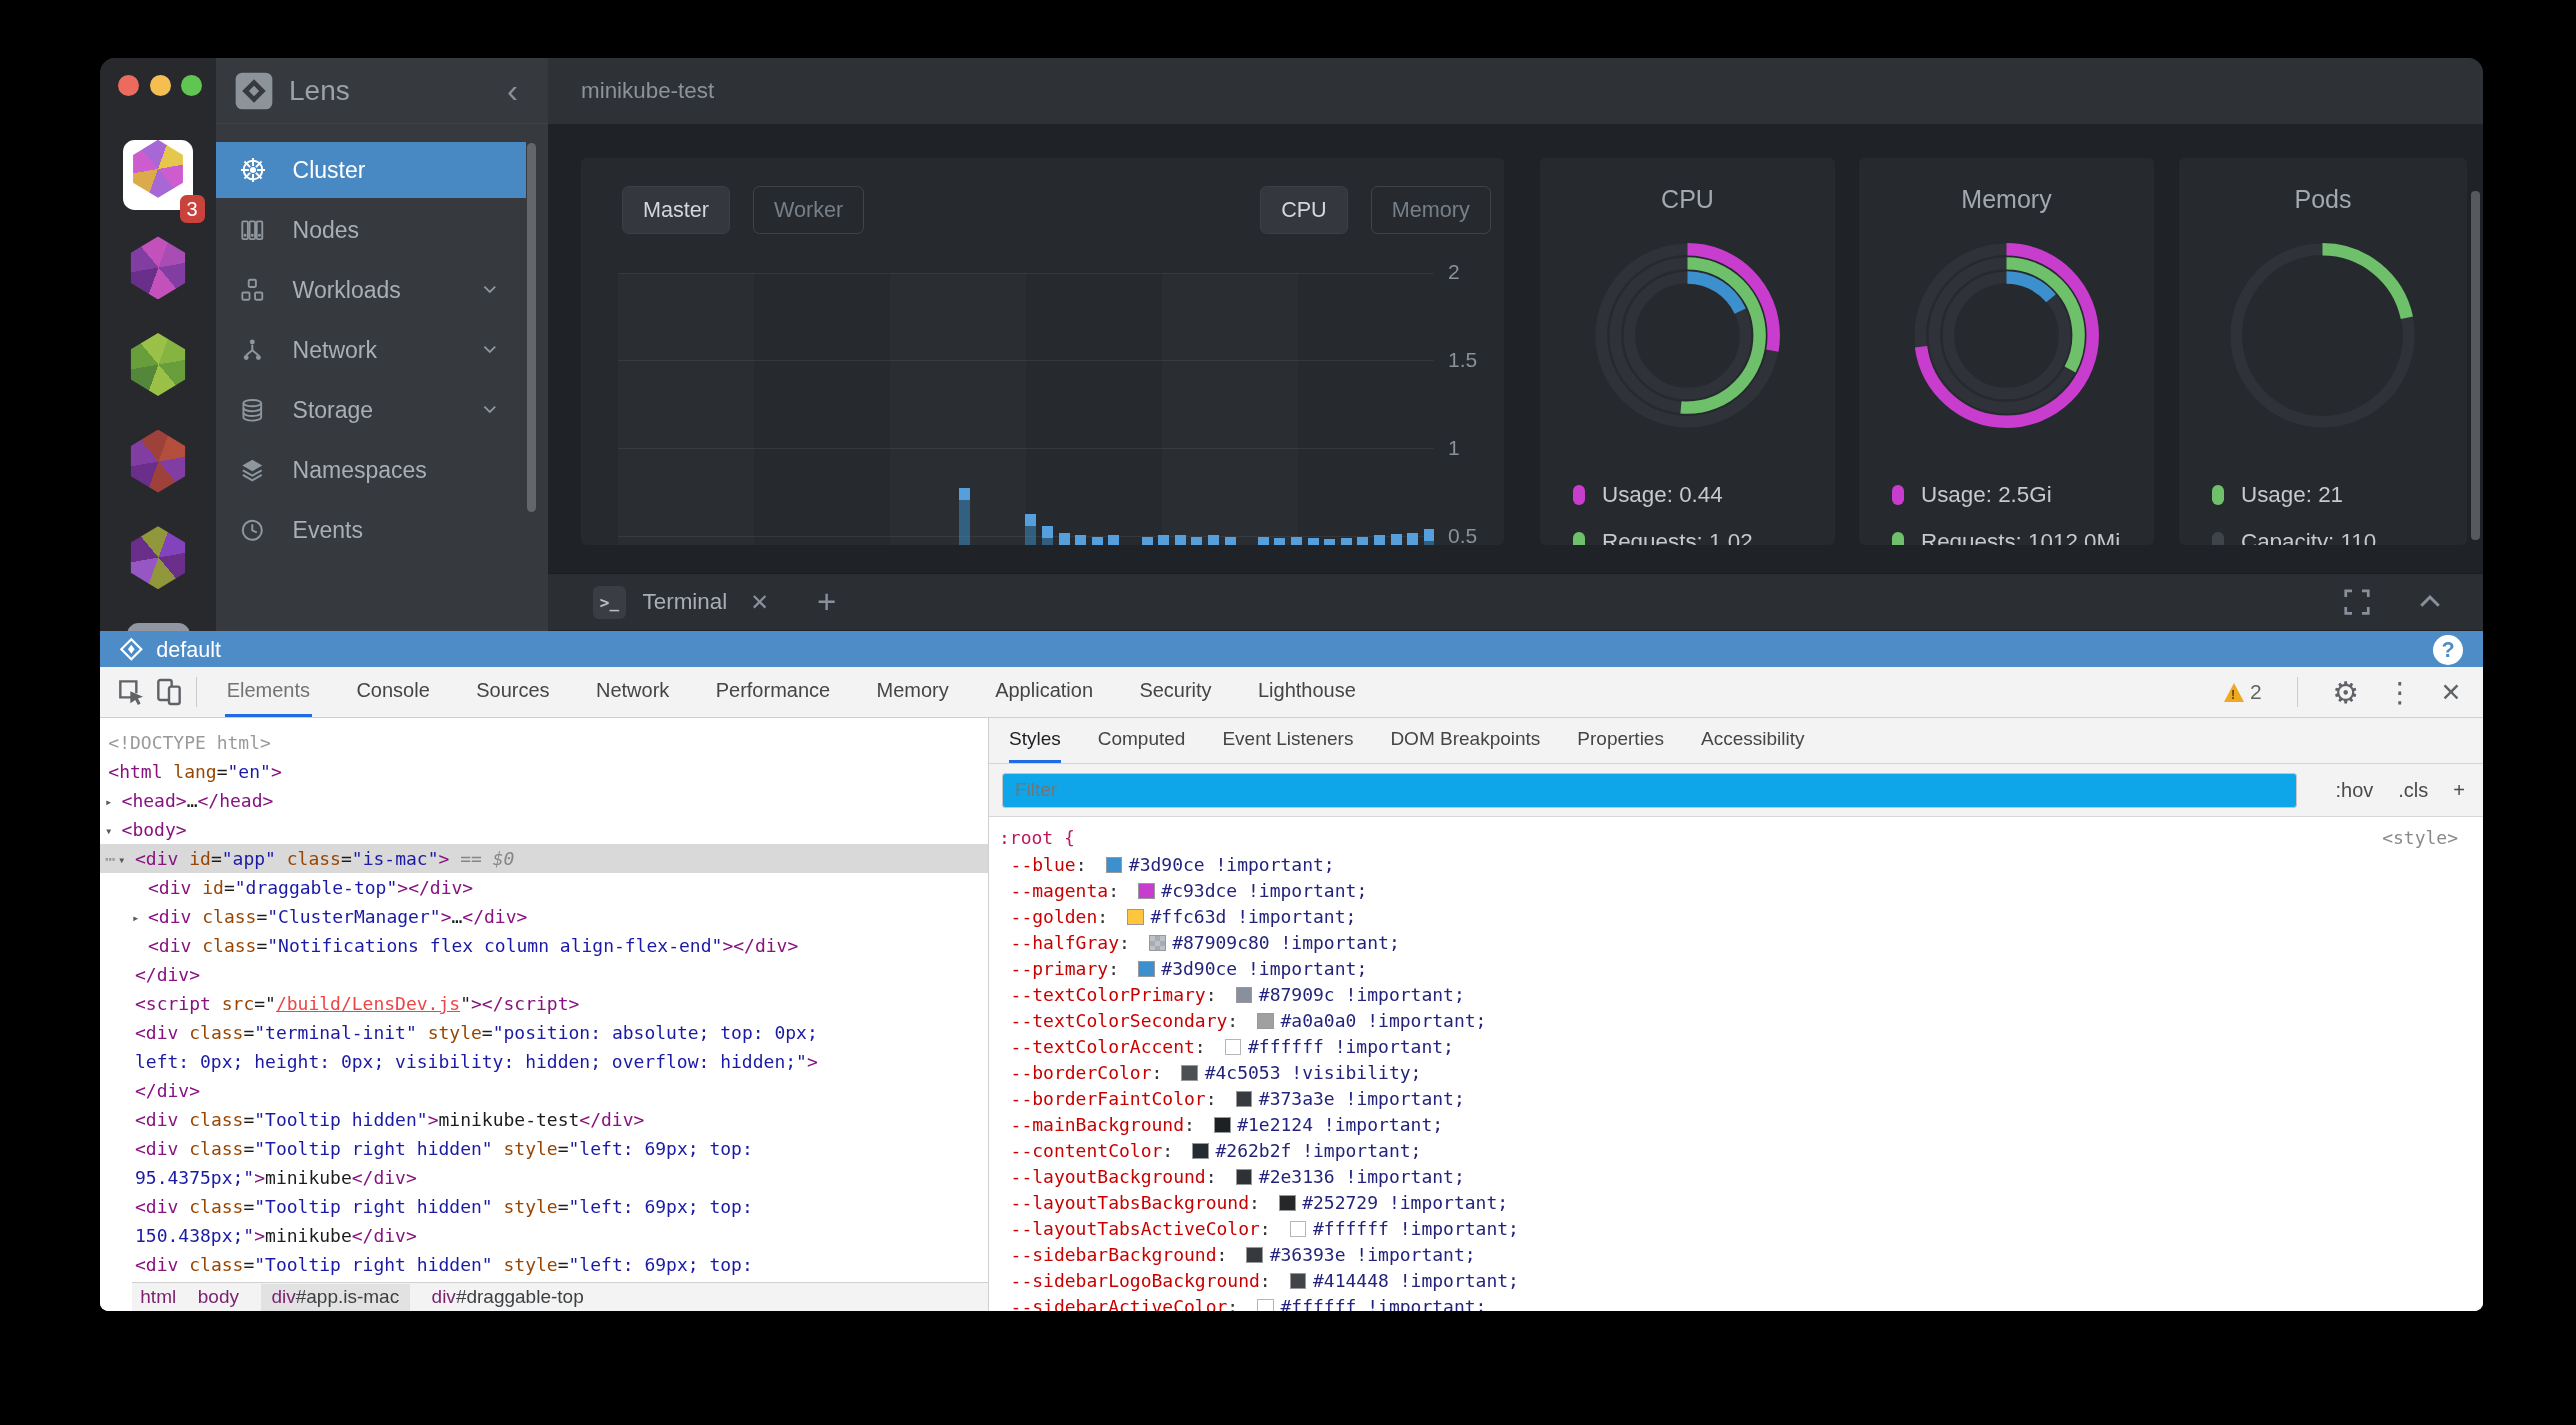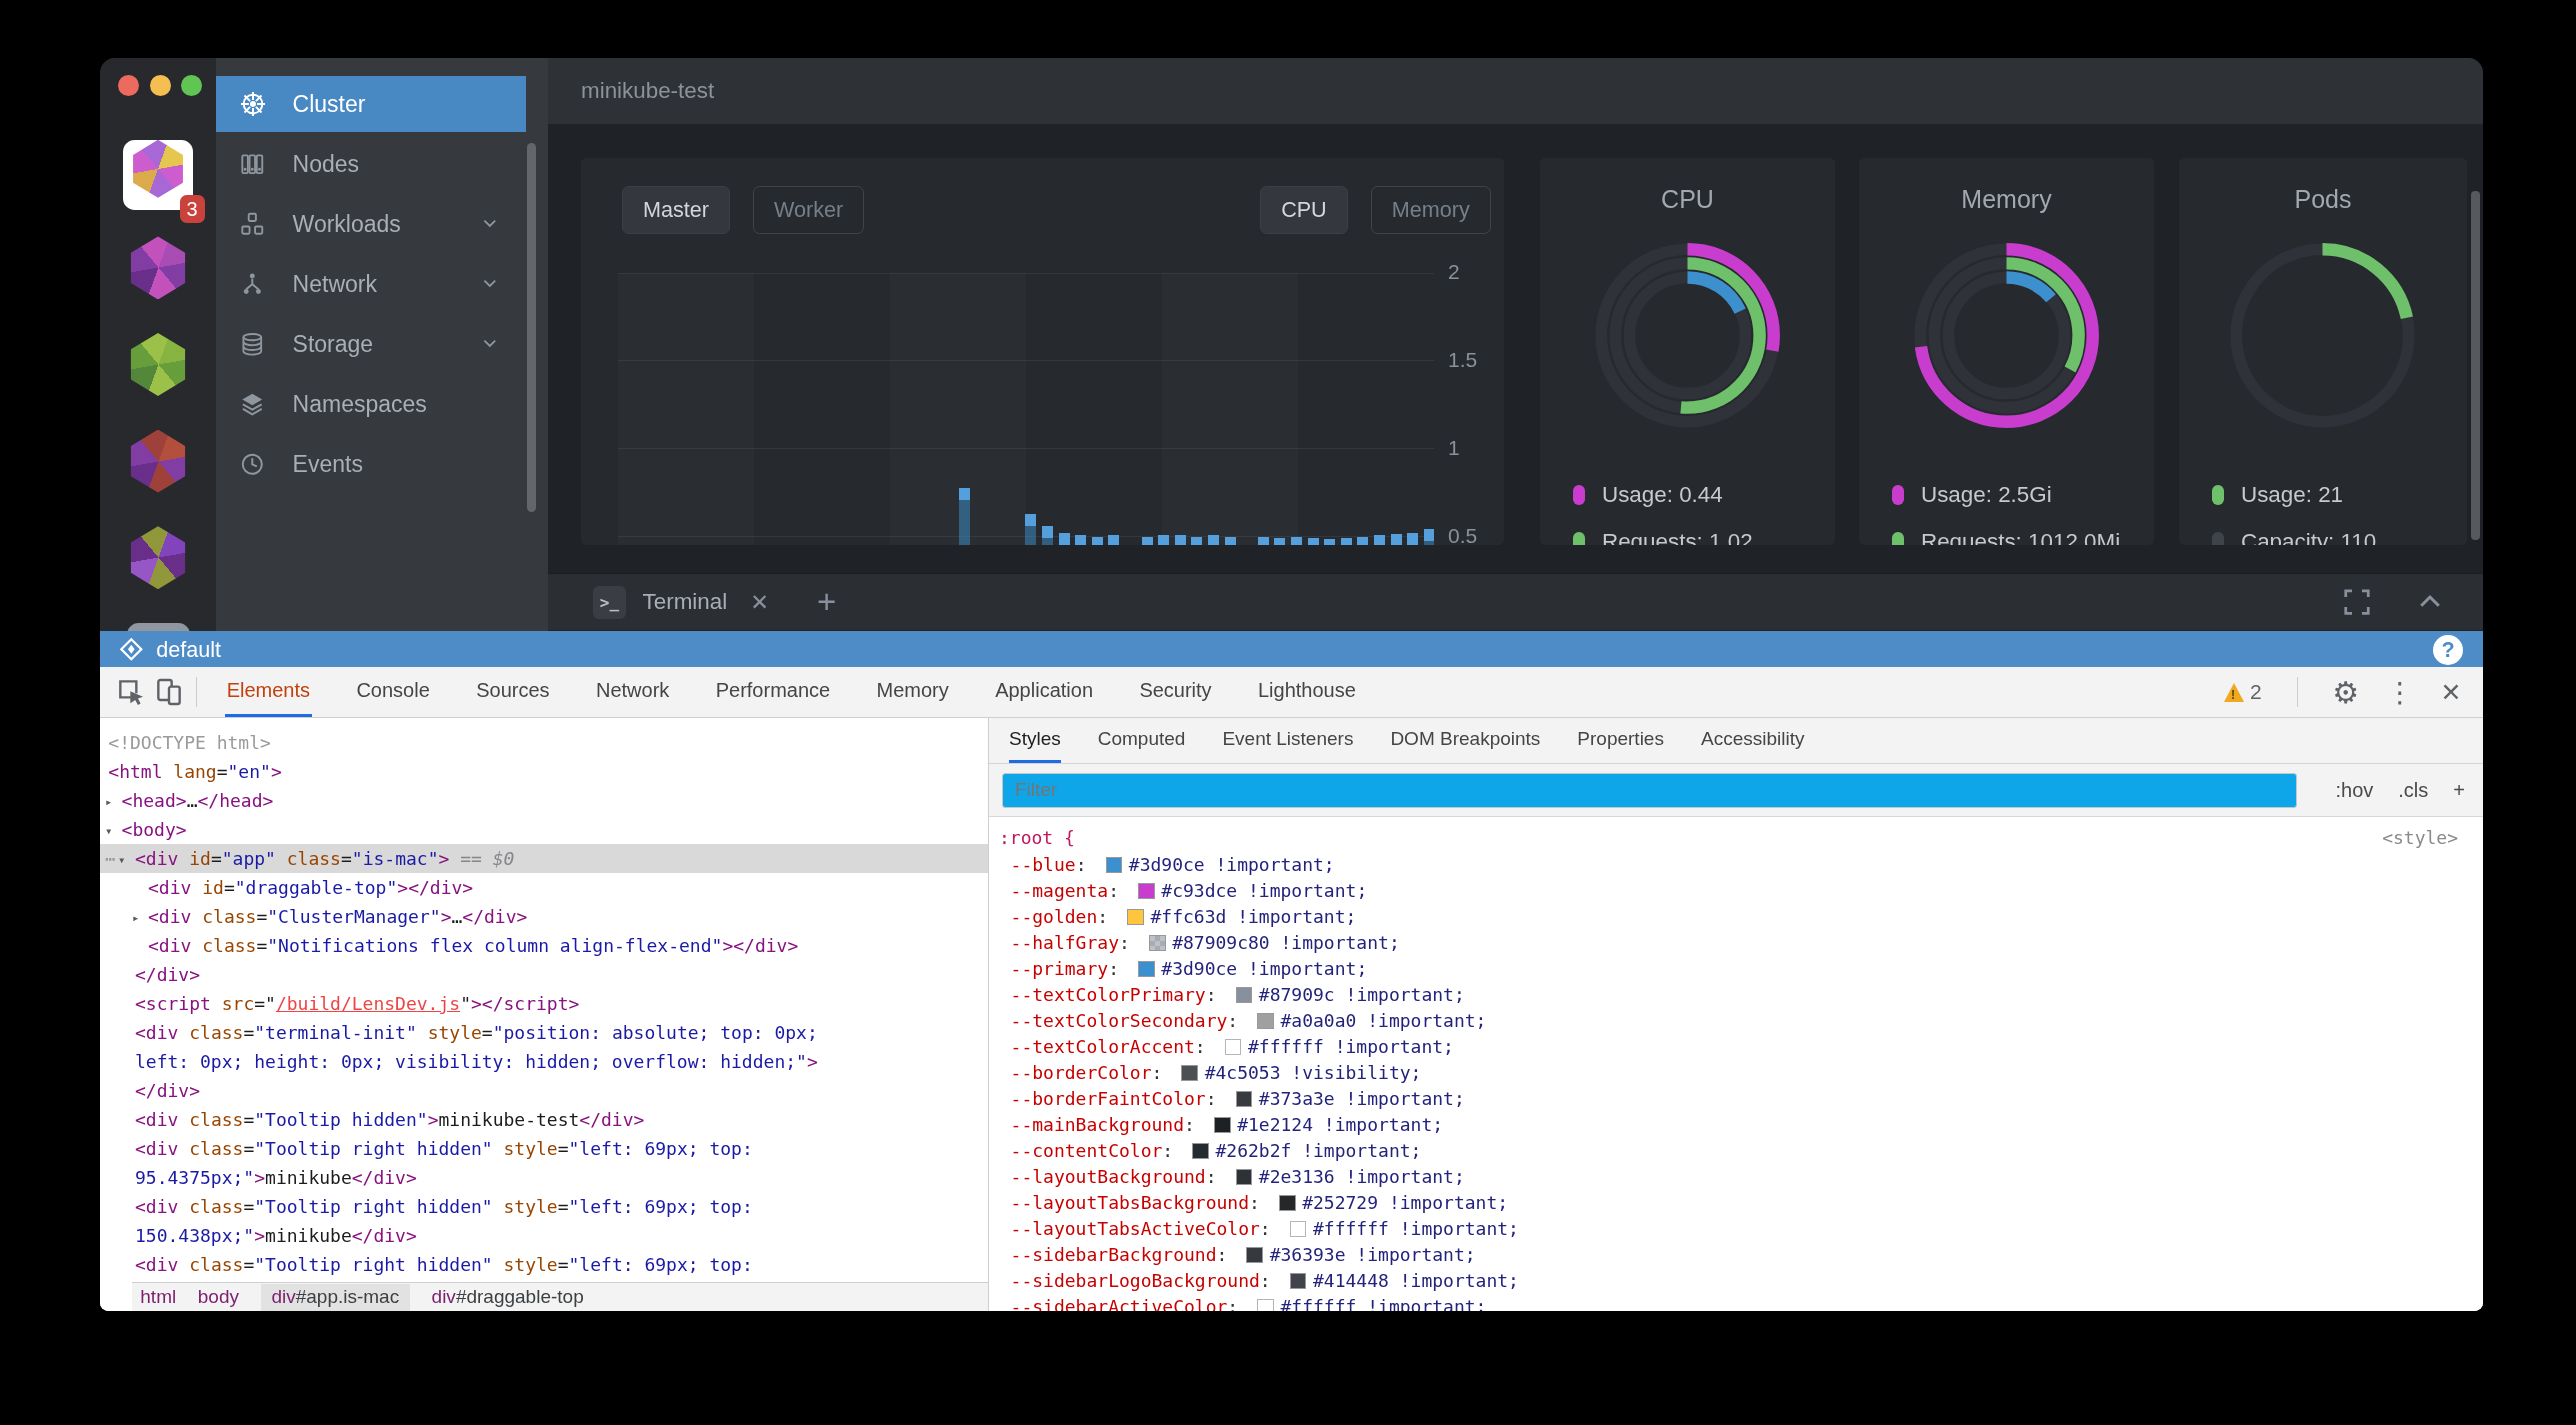--- a/index.html
+++ b/index.html
@@ -87,21 +87,21 @@
 
   
   .devtools { position:absolute; left:0; top:609px; width:2383px; height:644px; background:#fff; }
   .dt-toolbar { position:absolute; top:0; left:0; width:100%; height:51px; background:#f3f3f3;
     border-bottom:0.8px solid #cfcfcf; display:flex; align-items:center; }
   .dt-icon { width:38px; height:38px; display:flex; align-items:center; justify-content:center; color:#5f6368; }
   .dt-sep { width:0.8px; height:30px; background:#ccc; margin:0 8.3px; }
   .dt-tabs { display:flex; height:100%; margin-left:20px; }
   .dt-tab { height:100%; display:flex; align-items:center; padding:0 1.7px; margin-right:43px;
     font-size:20px; color:#454545; border-bottom:3.3px solid transparent; }
-  .dt-tab.active { color:#c2410c; border-bottom-color:#1e6be5; }
+  .dt-tab.active { color:#737373; border-bottom-color:#1e6be5; }
   .dt-right { margin-left:auto; display:flex; align-items:center; gap:26.6px; padding-right:21.6px; }
   .warn { display:flex; align-items:center; gap:6.6px; }
   .warn-tri { position:relative; width:0; height:0; border-left:10.8px solid transparent;
     border-right:10.8px solid transparent; border-bottom:19px solid #f0a821; }
   .warn-tri span { position:absolute; left:-2.5px; top:5px; font-size:12.4px; color:#5a4500; font-weight:bold; }
   .warn-n { font-size:21px; color:#5f6368; }
   .glyph { color:#5f6368; }
 
   .dt-body { position:absolute; top:51px; left:0; right:0; bottom:0; }
   .pane-left { position:absolute; left:0; top:0; width:888px; bottom:0; background:#fff; }
@@ -167,20 +167,29 @@
         <div class="rail-item">
           <div class="hex" style="background: conic-gradient(from 20deg, rgb(138, 70, 201) 0deg, rgb(138, 70, 201) 60deg, rgb(111, 47, 146) 0deg, rgb(111, 47, 146) 120deg, rgb(154, 160, 60) 0deg, rgb(154, 160, 60) 180deg, rgb(160, 90, 210) 0deg, rgb(160, 90, 210) 240deg, rgb(111, 47, 146) 0deg, rgb(111, 47, 146) 300deg, rgb(154, 160, 60) 0deg, rgb(154, 160, 60) 360deg);"></div>
         </div>
         <div class="rail-item">
           <div class="rail-plus">+</div>
         </div>
       </div>
   </div>
 
   <div class="sidebar">
+    <div class="sb-head">
+      <svg class="sb-logo" viewBox="0 0 24 24">
+        <rect x="1" y="1" width="22" height="22" rx="4" fill="#8d939b"></rect>
+        <rect x="7" y="7" width="10" height="10" fill="#36393e" transform="rotate(45 12 12)"></rect>
+        <rect x="9.8" y="9.8" width="4.4" height="4.4" fill="#8d939b" transform="rotate(45 12 12)"></rect>
+      </svg>
+      <span class="sb-title">Lens</span>
+      <span class="sb-collapse">‹</span>
+    </div>
     <div class="sb-items" id="sb-items">
         <div class="sb-item active">
           <span class="sb-ic">
             <svg width="28" height="28" viewBox="0 0 24 24" fill="none" stroke="currentColor" stroke-width="1.7">
               <circle cx="12" cy="12" r="8"></circle>
               <circle cx="12" cy="12" r="2.6" fill="currentColor" stroke="none"></circle>
               <line x1="15.5" y1="12" x2="22.3" y2="12"></line>
               <line x1="14.5" y1="14.5" x2="19.3" y2="19.3"></line>
               <line x1="12" y1="15.5" x2="12" y2="22.3"></line>
               <line x1="9.5" y1="14.5" x2="4.7" y2="19.3"></line>

